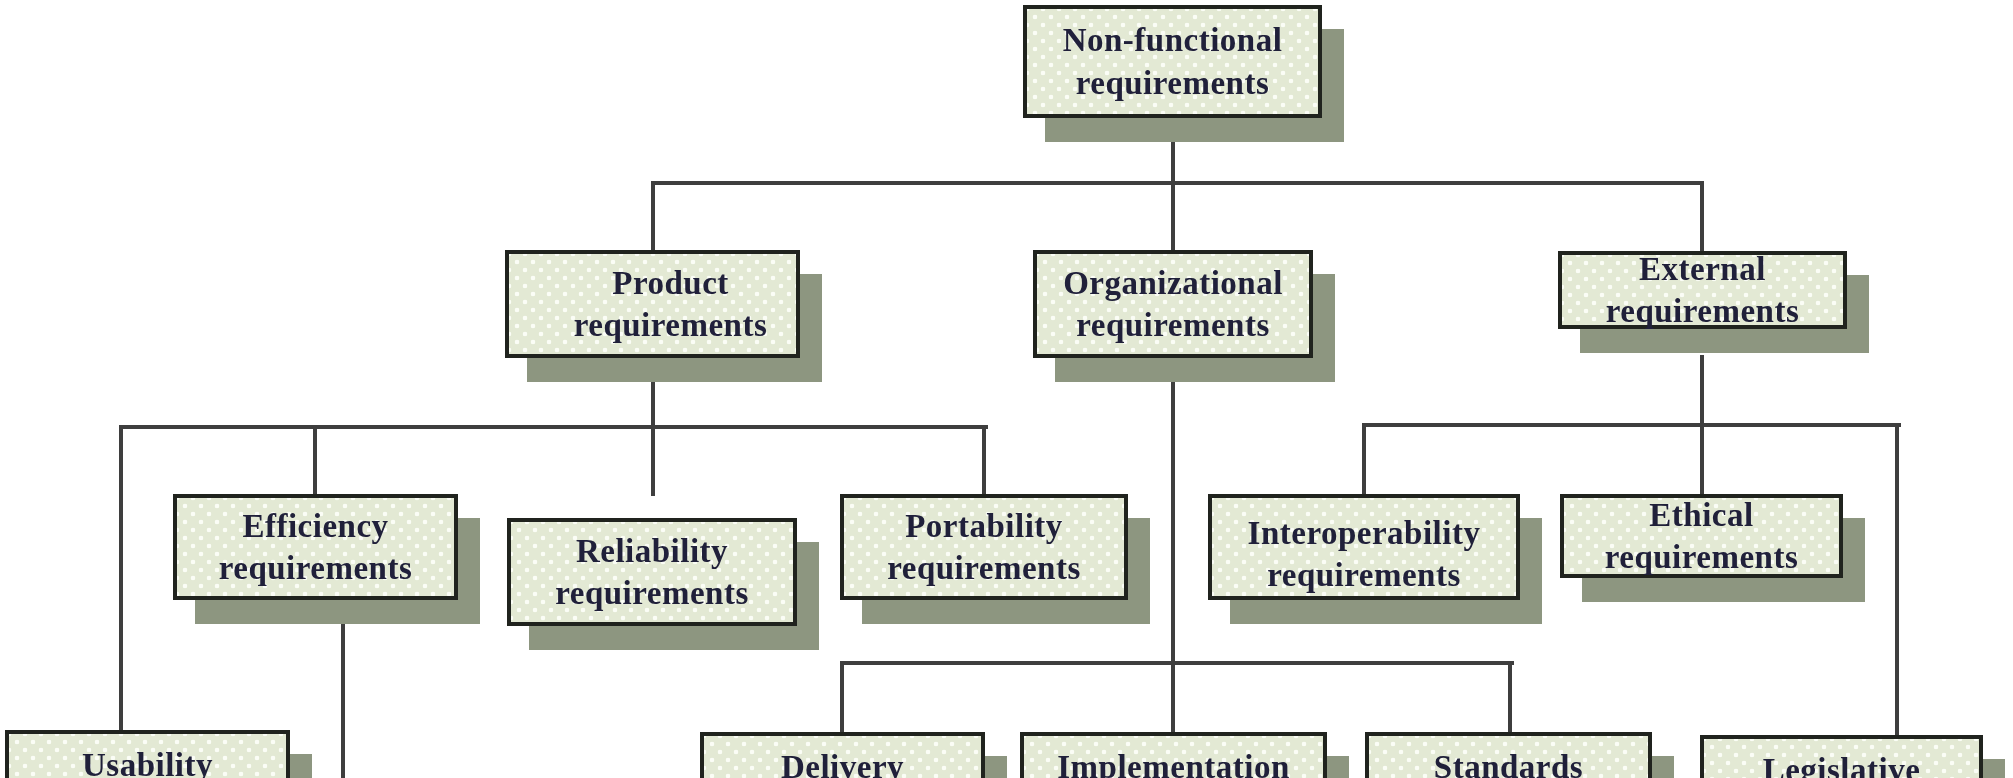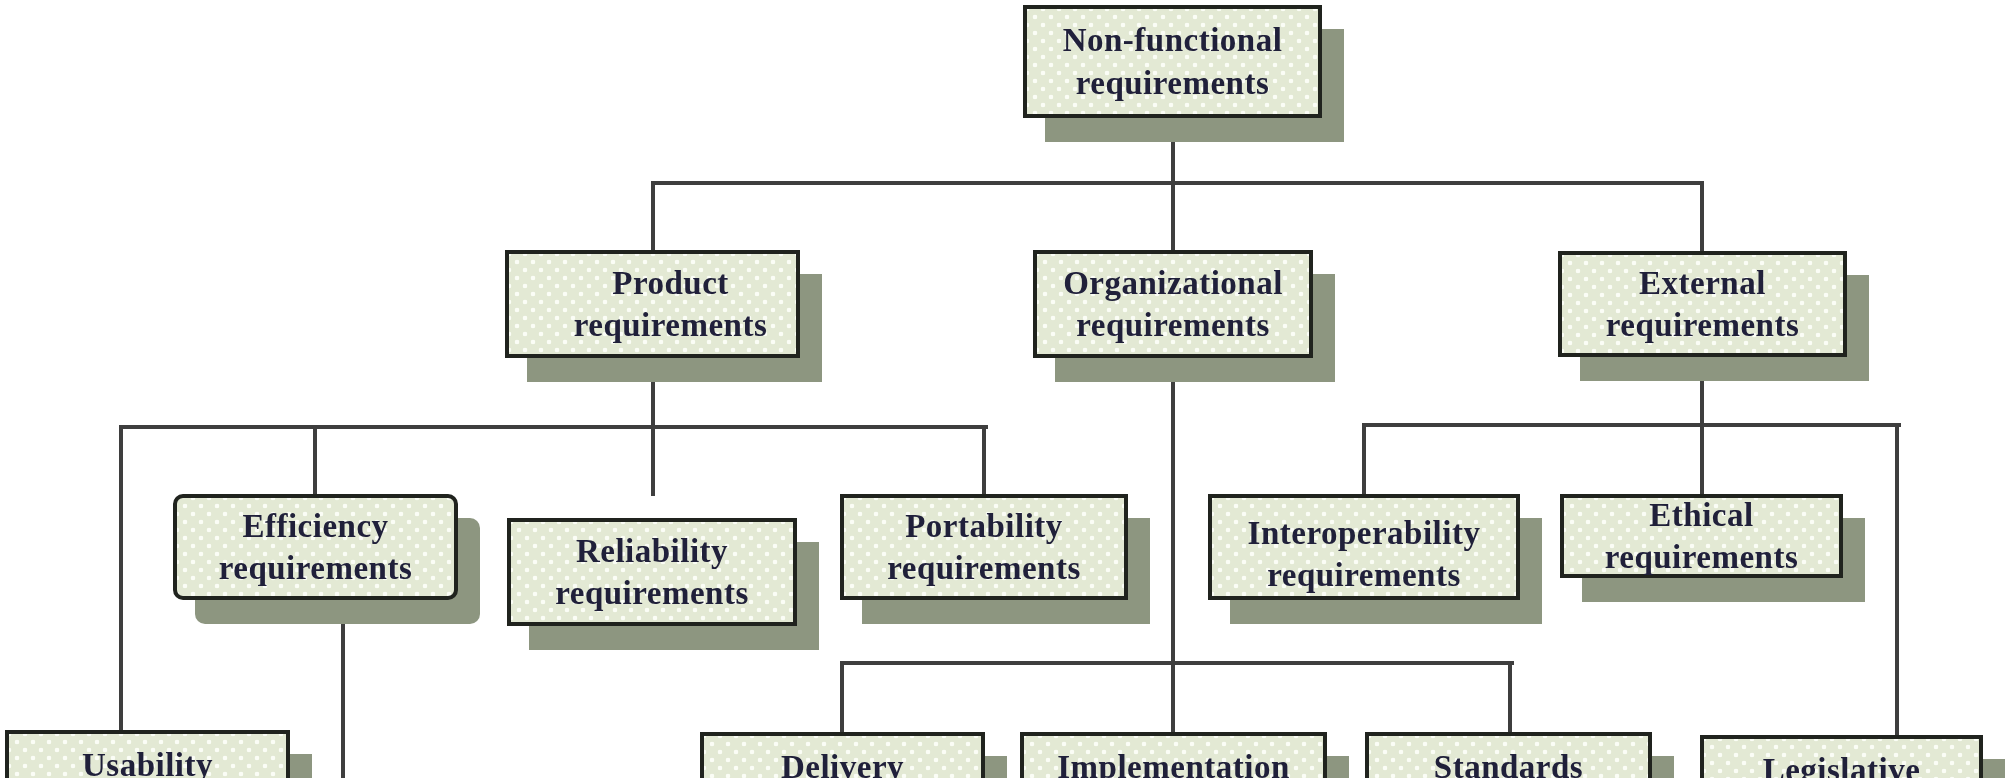--- a/index.html
+++ b/index.html
@@ -75,25 +75,25 @@
 requirements</div>
     </div>
     <div class="node" style="left: 505px; top: 250px; width: 295px; height: 108px; padding-left: 36px;">
       <div class="node-label">Product
 requirements</div>
     </div>
     <div class="node" style="left: 1033px; top: 250px; width: 280px; height: 108px; align-items: center;">
       <div class="node-label">Organizational
 requirements</div>
     </div>
-    <div class="node" style="left: 1558px; top: 251px; width: 289px; height: 106px;">
+    <div class="node" style="left: 1558px; top: 251px; width: 289px; height: 78px;">
       <div class="node-label">External
 requirements</div>
     </div>
-    <div class="node" style="left: 173px; top: 494px; width: 285px; height: 106px; border-radius: 10px;">
+    <div class="node" style="left: 173px; top: 494px; width: 285px; height: 106px;">
       <div class="node-label">Efficiency
 requirements</div>
     </div>
     <div class="node" style="left: 507px; top: 518px; width: 290px; height: 108px;">
       <div class="node-label">Reliability
 requirements</div>
     </div>
     <div class="node" style="left: 840px; top: 494px; width: 288px; height: 106px;">
       <div class="node-label">Portability
 requirements</div>

